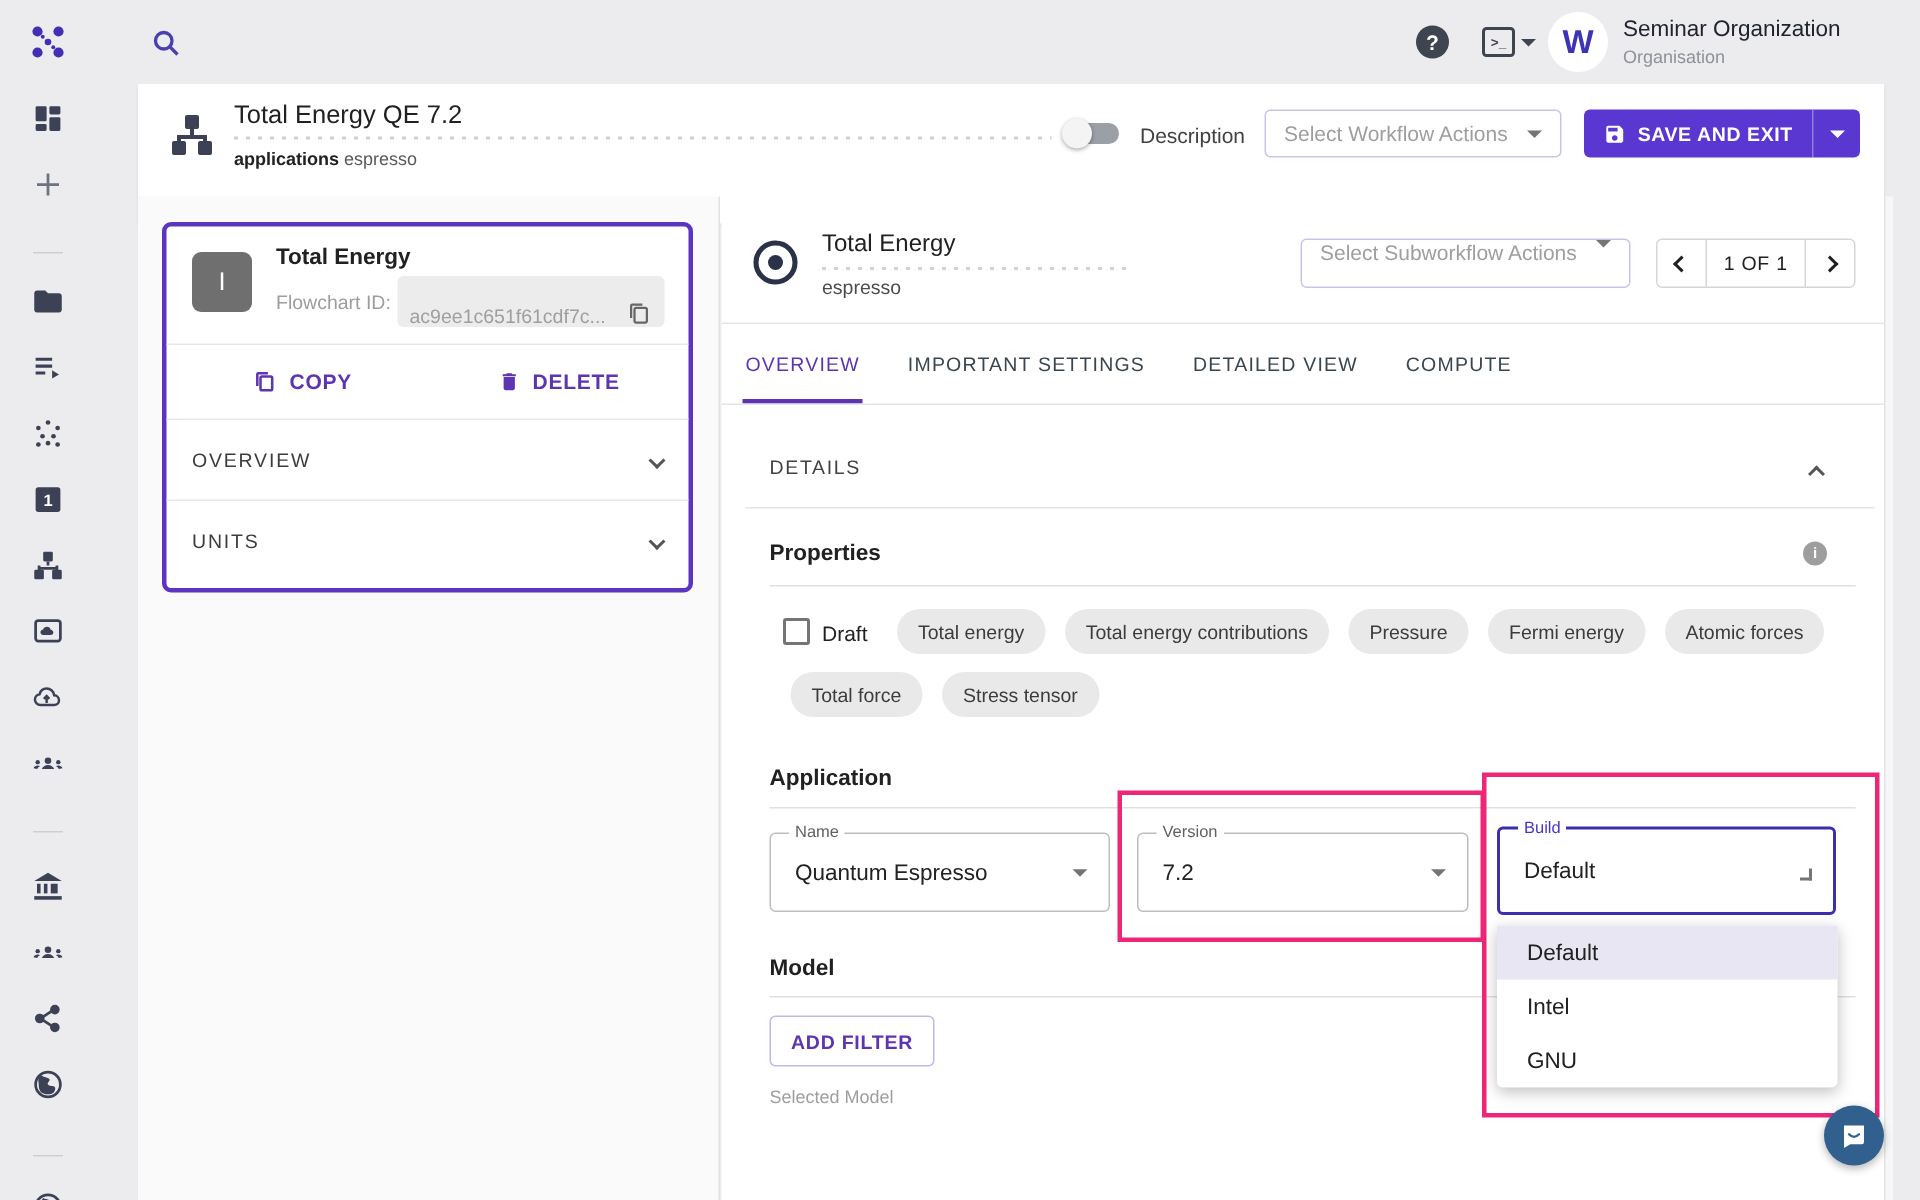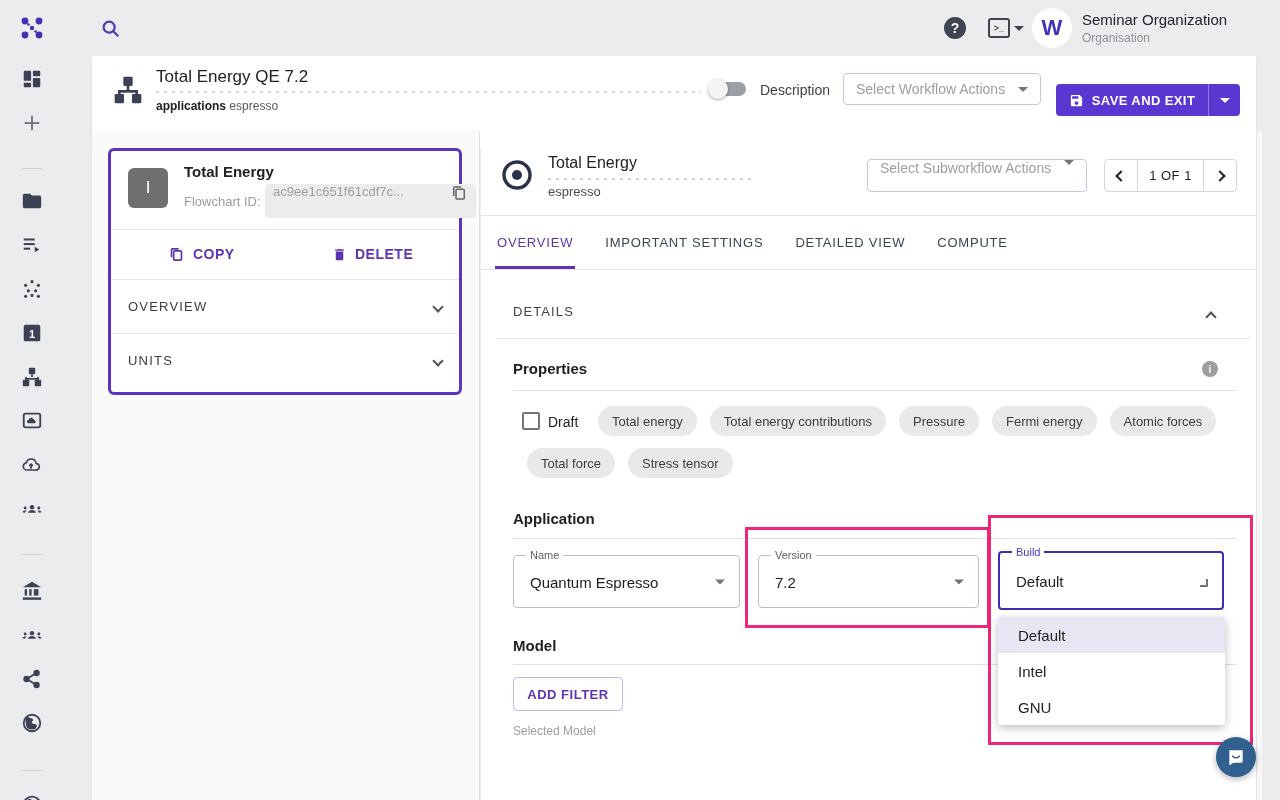--- a/index.html
+++ b/index.html
@@ -25,40 +25,40 @@
   .hc-title { position:absolute; left:64px; top:11px; font-size:17px; color:#212121; }
   .hc-dotline { position:absolute; left:64px; top:35px; width:545px; height:2px; background-image:repeating-linear-gradient(90deg,#d2d2d2 0 3px,transparent 3px 8px); }
   .hc-sub { position:absolute; left:64px; top:43px; font-size:12px; color:#5a5a5a; }
   .hc-sub b { color:#212121; }
   .toggle { position:absolute; left:616px; top:21px; width:42px; height:24px; cursor:pointer; }
   .toggle .track { position:absolute; left:4px; top:5px; width:34px; height:14px; border-radius:7px; background:#9aa0a6; }
   .toggle .knob { position:absolute; left:0; top:2px; width:20px; height:20px; border-radius:50%; background:#f4f4f4; box-shadow:0 1px 3px rgba(0,0,0,.35); }
   .desc-label { position:absolute; left:668px; top:26px; font-size:14px; color:#424242; }
   .wf-select { position:absolute; left:751px; top:17px; width:198px; height:32px; border:1px solid #c9c4e6; border-radius:4px; background:#fff; display:flex; align-items:center; padding:0 12px; gap:8px; cursor:pointer; }
   .wf-select span { font-size:14px; color:#9e9e9e; flex:1; }
-  .save-split { position:absolute; left:964px; top:17px; width:184px; height:32px; border-radius:4px; background:#5937d0; display:flex; cursor:pointer;margin-top:11px; }
+  .save-split { position:absolute; left:964px; top:17px; width:184px; height:32px; border-radius:4px; background:#5937d0; display:flex; cursor:pointer; }
   .save-main { flex:1; display:flex; align-items:center; justify-content:center; gap:8px; color:#fff; font-size:13px; font-weight:bold; letter-spacing:.4px; }
   .save-caret { width:32px; border-left:1px solid rgba(255,255,255,.35); display:flex; align-items:center; justify-content:center; }
 
   
   #rail { position:absolute; left:0; top:56px; width:64px; height:744px; background:#ececee; }
   .rail-ic { position:absolute; left:21px; width:22px; height:22px; cursor:pointer; }
   .rail-div { position:absolute; left:22px; width:20px; height:1px; background:#cfcfd3; }
 
   
   #left-panel { position:absolute; left:92px; top:131px; width:388px; height:669px; background:#fafafa; border-right:1px solid #e2e2e2; }
   #right-panel { position:absolute; left:481px; top:131px; width:775px; height:669px; background:#fff; }
   #scroll-strip { position:absolute; left:1256px; top:131px; width:6px; height:669px; background:#f7f7f7; border-left:1px solid #e4e4e4; }
 
   
   #unit-card { position:absolute; left:16px; top:17px; width:354px; height:247px; background:#fff; border:3px solid #5b35c0; border-radius:6px; }
   .uc-badge { position:absolute; left:17px; top:17px; width:40px; height:40px; border-radius:6px; background:#6f6f6f; color:#fff; font-size:17px; display:flex; align-items:center; justify-content:center; }
   .uc-title { position:absolute; left:73px; top:12px; font-size:15px; font-weight:bold; color:#212121; }
   .uc-id-label { position:absolute; left:73px; top:43px; font-size:13px; color:#9d9d9d; }
-  .uc-id-box { position:absolute; left:154px; top:33px; width:211px; height:34px; background:#ececec; border-radius:4px; display:flex; align-items:flex-start; padding:0 8px; gap:6px; }
+  .uc-id-box { position:absolute; left:154px; top:33px; width:178px; height:34px; background:#ececec; border-radius:4px; display:flex; align-items:flex-end; padding:0 8px; gap:6px; }
   .uc-id-box input { flex:1; min-width:0; border:0; background:transparent; font-family:"Liberation Sans",sans-serif; font-size:13px; color:#9f9f9f; outline:none; }
   .uc-div { position:absolute; left:0; width:348px; height:1px; background:#e8e8e8; }
   .uc-act { position:absolute; top:89px; height:28px; display:flex; align-items:center; gap:8px; color:#5e35b1; font-size:14px; font-weight:bold; letter-spacing:.5px; cursor:pointer; }
   .uc-row-label { font-size:13px; font-weight:500; color:#3d3d3d; letter-spacing:1.2px; }
   .uc-row { position:absolute; left:0; width:348px; height:53px; display:flex; align-items:center; padding:0 17px; justify-content:space-between; cursor:pointer; }
 
   .chev { display:inline-block; width:8px; height:8px; border-right:2px solid #555; border-bottom:2px solid #555; }
   .chev.down { transform:rotate(45deg); }
   .chev.up { transform:rotate(-135deg); }
   .chev.left { transform:rotate(135deg); }

